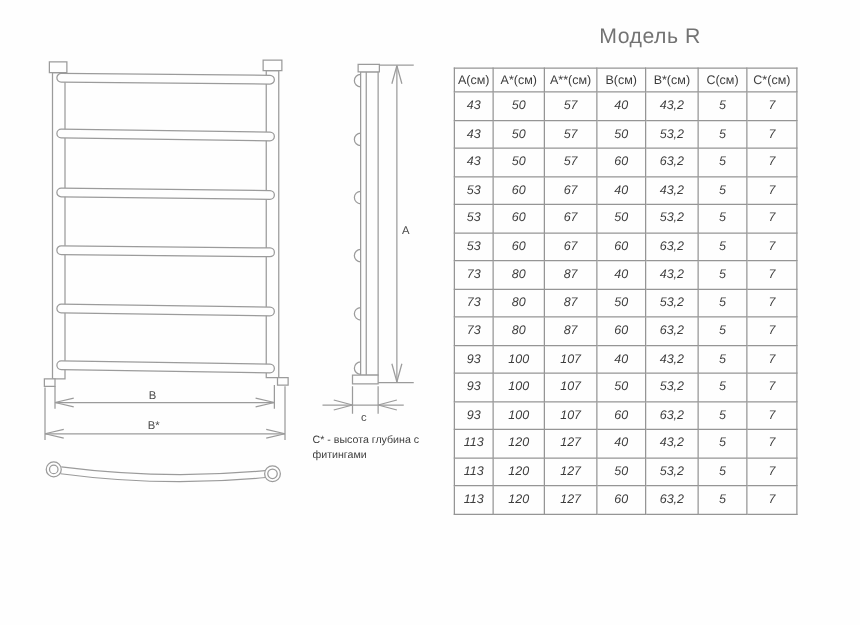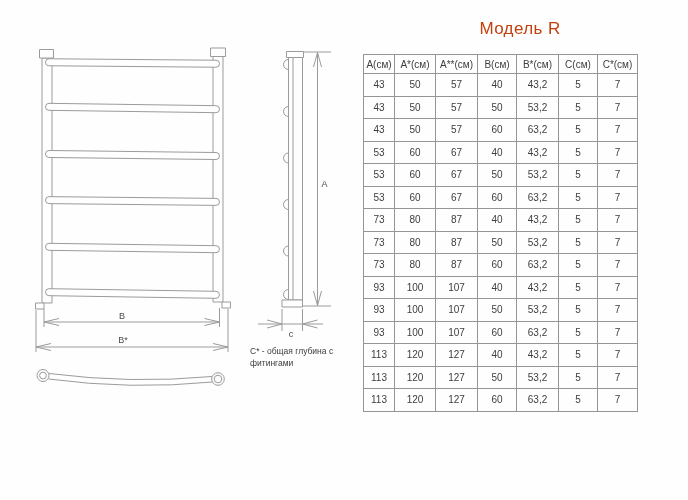--- a/index.html
+++ b/index.html
@@ -3,33 +3,33 @@
 <meta charset="utf-8">
 <style>
   html,body { margin:0; padding:0; background:#ffffff; }
   body { font-family:"Liberation Sans", sans-serif; }
   .sheet {
     position:relative; width:688px; height:500px;
     background:#fefefe; overflow:hidden;
   }
   .page-title {
     position:absolute; left:438px; top:19px; width:164px;
-    text-align:center; font-size:17px; color:#c2410c; letter-spacing:.4px;
+    text-align:center; font-size:17px; color:#737373; letter-spacing:.4px;
   }
   table.spec-table {
     position:absolute; left:363px; top:54px; width:274px;
     border-collapse:collapse; table-layout:fixed;
     font-size:10px; color:#3d3d3d;
   }
   table.spec-table th, table.spec-table td {
     border:1px solid #959595; text-align:center; vertical-align:middle;
     padding:0; font-weight:normal; overflow:hidden; white-space:nowrap;
   }
   table.spec-table thead tr { height:19px; }
-  table.spec-table tbody tr { height:22.5px; }
+  table.spec-table tbody tr { height:22.5px;font-style:italic; }
   .legend {
     position:absolute; left:250px; top:346px; width:118px;
     font-size:8.5px; line-height:11.5px; color:#3d3d3d;
   }
   .legend-item { margin:0 0 1px 0; }
   svg.drawing { position:absolute; left:0; top:0; }
   svg.drawing * { vector-effect:non-scaling-stroke; }
   .dim-label { font-size:9px; fill:#4a4a4a; font-family:"Liberation Sans", sans-serif; }
 </style>
 </head>
@@ -277,16 +277,16 @@
           <td>127</td>
           <td>60</td>
           <td>63,2</td>
           <td>5</td>
           <td>7</td>
         </tr>
       </tbody>
   </table>
 
   <div class="legend">
-    <div class="legend-item">С* - общая глубина с фитингами</div>
+    <div class="legend-item">С* - высота глубина с фитингами</div>
   </div>
 
 </div>
 
 </body></html>

